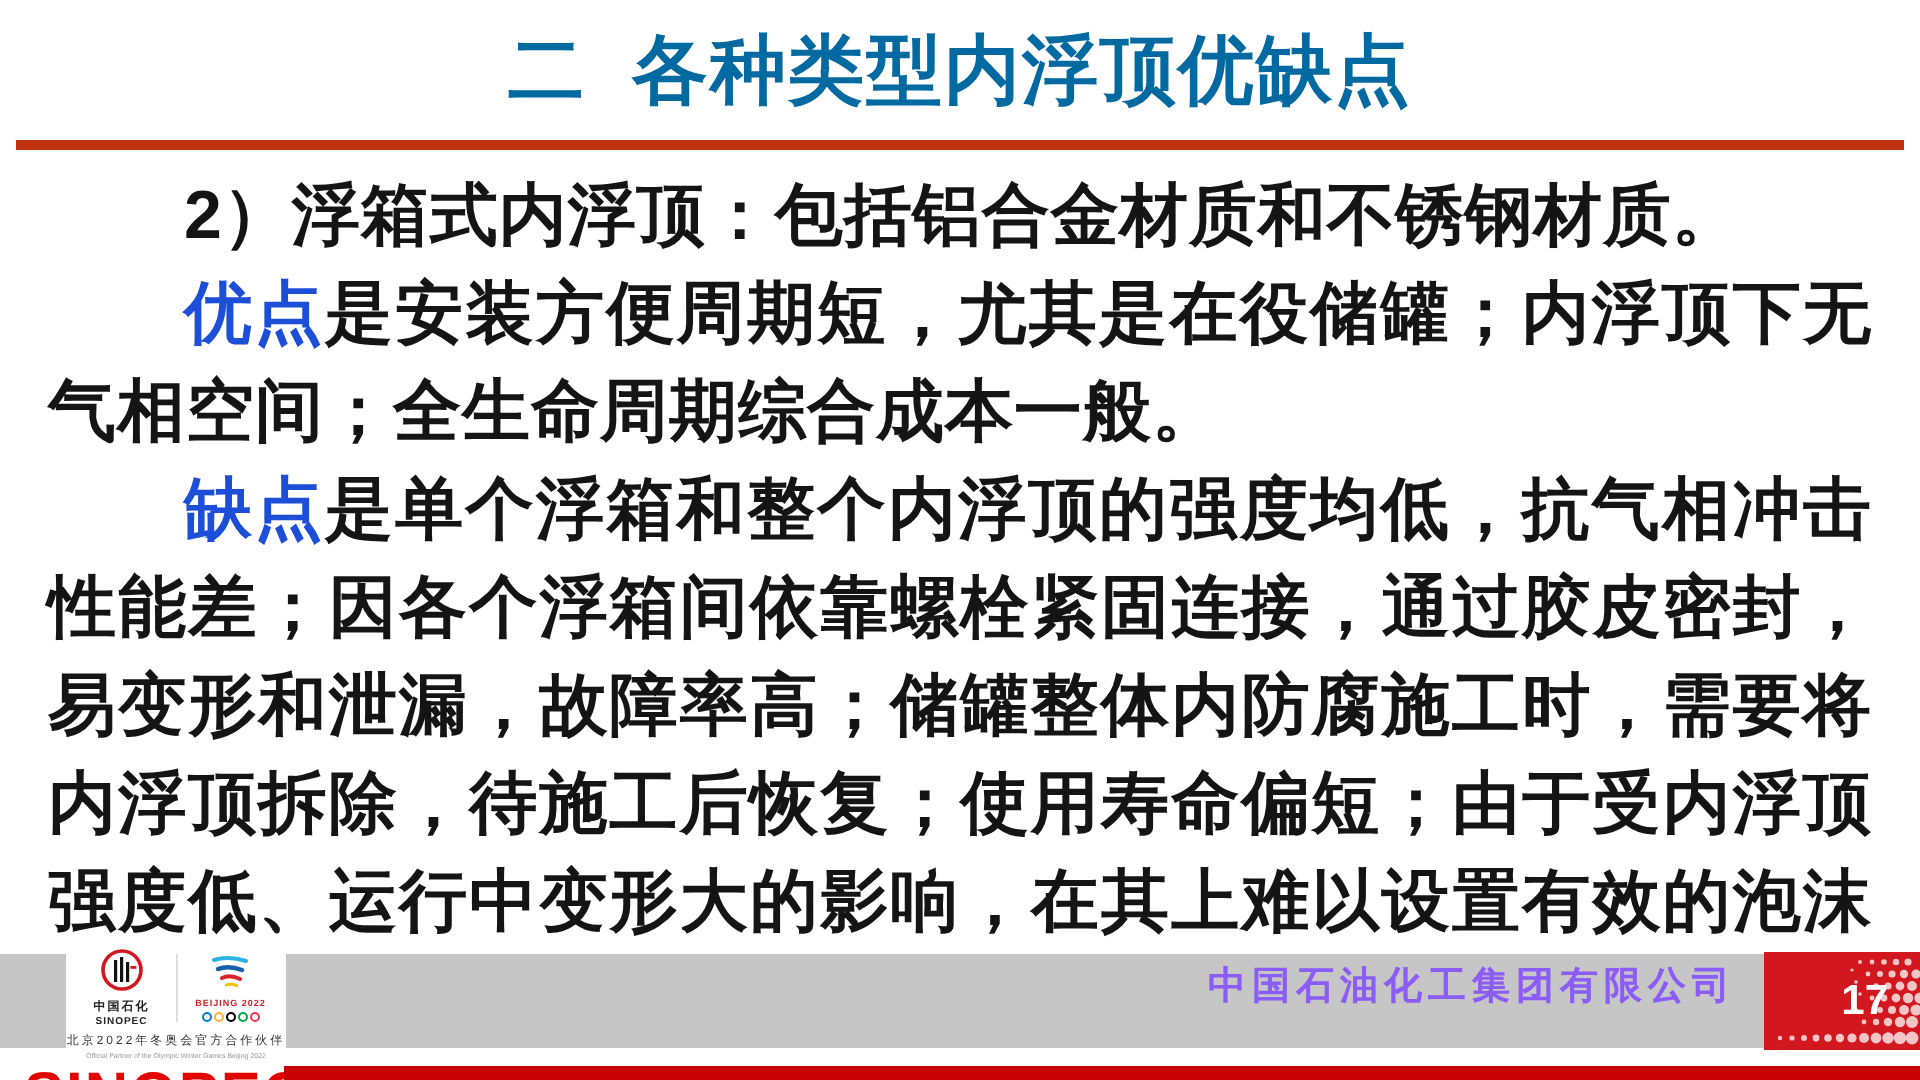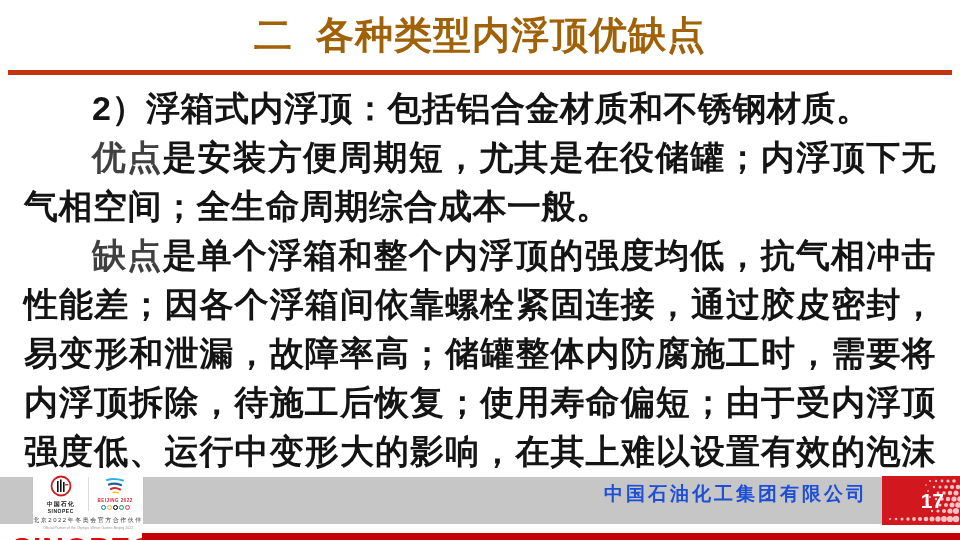--- a/index.html
+++ b/index.html
@@ -7,36 +7,36 @@
     width:960px;height:540px;
     font-family:"Liberation Sans","DejaVu Sans",sans-serif;
     background:#ffffff;position:relative;overflow:hidden;
   }
   .slide{position:absolute;inset:0;background:#ffffff;}
 
   
   .slide-title{
     position:absolute;top:10px;left:0;width:100%;
     margin:0;text-align:center;
-    font-size:38px;font-weight:bold;color:#a16207;
+    font-size:38px;font-weight:bold;color:#0369a1;
     letter-spacing:1px;white-space:pre;
   }
   .title-rule{
     position:absolute;top:70px;left:8px;width:944px;height:5px;
     background:#c2330f;
   }
 
   
   .body-text{
     position:absolute;top:84px;left:24px;width:912px;
     font-size:34px;line-height:49px;font-weight:600;color:#141414;
     text-align:justify;letter-spacing:0.5px;
   }
   .body-text p{margin:0;text-indent:2em;}
-  .red-em{color:#404040;}
+  .red-em{color:#1d4ed8;}
 
   
   .gray-band{
     position:absolute;top:477px;left:0;width:960px;height:47px;
     background:#c6c6c6;
   }
   .logo-panel{
     position:absolute;top:472px;left:33px;width:110px;height:61px;
     background:#ffffff;box-sizing:border-box;padding:2px 3px 1px;
     display:flex;flex-direction:column;align-items:center;
@@ -46,21 +46,21 @@
   .logo-divider{width:1px;height:34px;background:#dcdcdc;margin:0 2px;}
   .logo-cn{font-size:6px;font-weight:bold;color:#222;line-height:7px;letter-spacing:1px;}
   .logo-en{font-size:5px;font-weight:bold;color:#222;line-height:6px;letter-spacing:0.5px;}
   .bj-text{font-size:4.5px;font-weight:bold;color:#c8242c;line-height:6px;letter-spacing:0.5px;}
   .rings{display:flex;gap:1px;margin-top:1px;}
   .ring{width:5px;height:5px;border-radius:50%;border:1px solid;box-sizing:border-box;}
   .partner-cn{font-size:6px;color:#333;letter-spacing:1.5px;margin-top:2px;white-space:nowrap;}
   .partner-en{font-size:3.5px;color:#999;margin-top:1px;white-space:nowrap;}
 
   .company-block{
-    position:absolute;top:483px;right:92px;text-align:center;color:#1d4ed8;
+    position:absolute;top:483px;right:92px;text-align:center;color:#8b5cf6;
   }
   .company-cn{font-size:19px;font-weight:bold;letter-spacing:3px;line-height:22px;}
   .company-en{font-size:10.5px;font-weight:bold;letter-spacing:4.5px;line-height:14px;margin-top:1px;}
 
   .page-box{
     position:absolute;top:476px;left:882px;width:78px;height:49px;
     background:#d2171f;overflow:hidden;
   }
   .page-box svg{position:absolute;inset:0;}
   .page-number{

